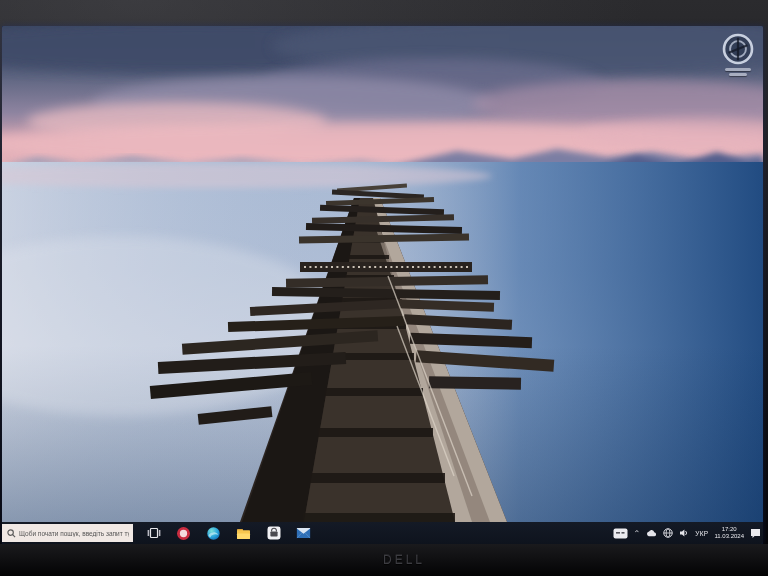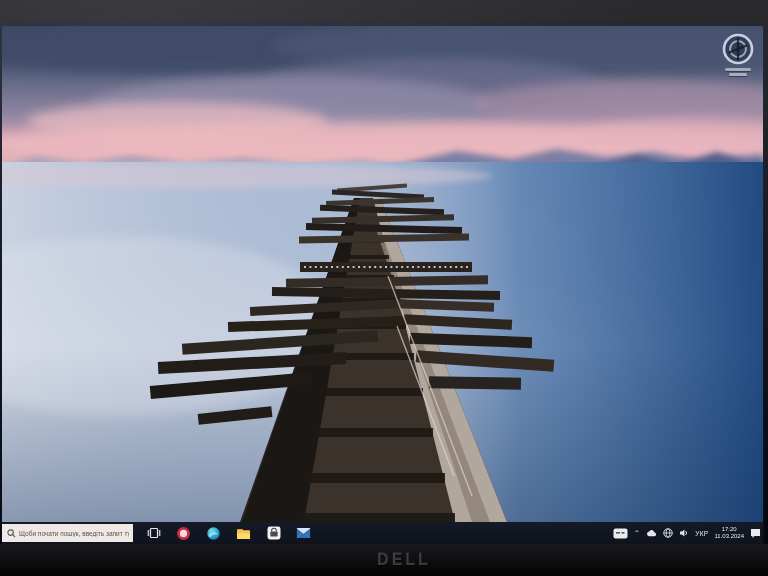--- a/index.html
+++ b/index.html
@@ -28,21 +28,21 @@
   .tb-btn{width:17px;height:17px;display:flex;align-items:center;justify-content:center;}
   .tray{margin-left:auto;display:flex;align-items:center;gap:6px;padding-right:2px;}
   .tray .glyph{display:flex;align-items:center;justify-content:center;}
   .lang{font-size:6.5px;color:#e9e9ee;letter-spacing:.3px;}
   .clock{display:flex;flex-direction:column;align-items:center;justify-content:center;line-height:7px;}
   .clock div{font-size:6px;color:#e9e9ee;white-space:nowrap;}
   .chev{font-size:8px;color:#dedee4;line-height:8px;transform:translateY(1px);}
   
   .bezel-bottom{position:absolute;left:0;right:0;bottom:0;height:32px;
     background:linear-gradient(180deg,#1a1a1d 0%,#101012 45%,#030304 100%);display:flex;align-items:center;justify-content:center;}
-  .dell{font-size:16px;font-weight:bold;letter-spacing:3px;color:#3c3c41;
+  .dell{font-size:12px;font-weight:normal;letter-spacing:3px;color:#3c3c41;
     text-shadow:0 1px 1px rgba(0,0,0,.8), 0 -1px 0 rgba(90,90,95,.25);margin-left:40px;}
 </style>
 </head>
 <body>
 
 <div class="photo">
 
   <div class="screen">
 
     <div class="wallpaper">

